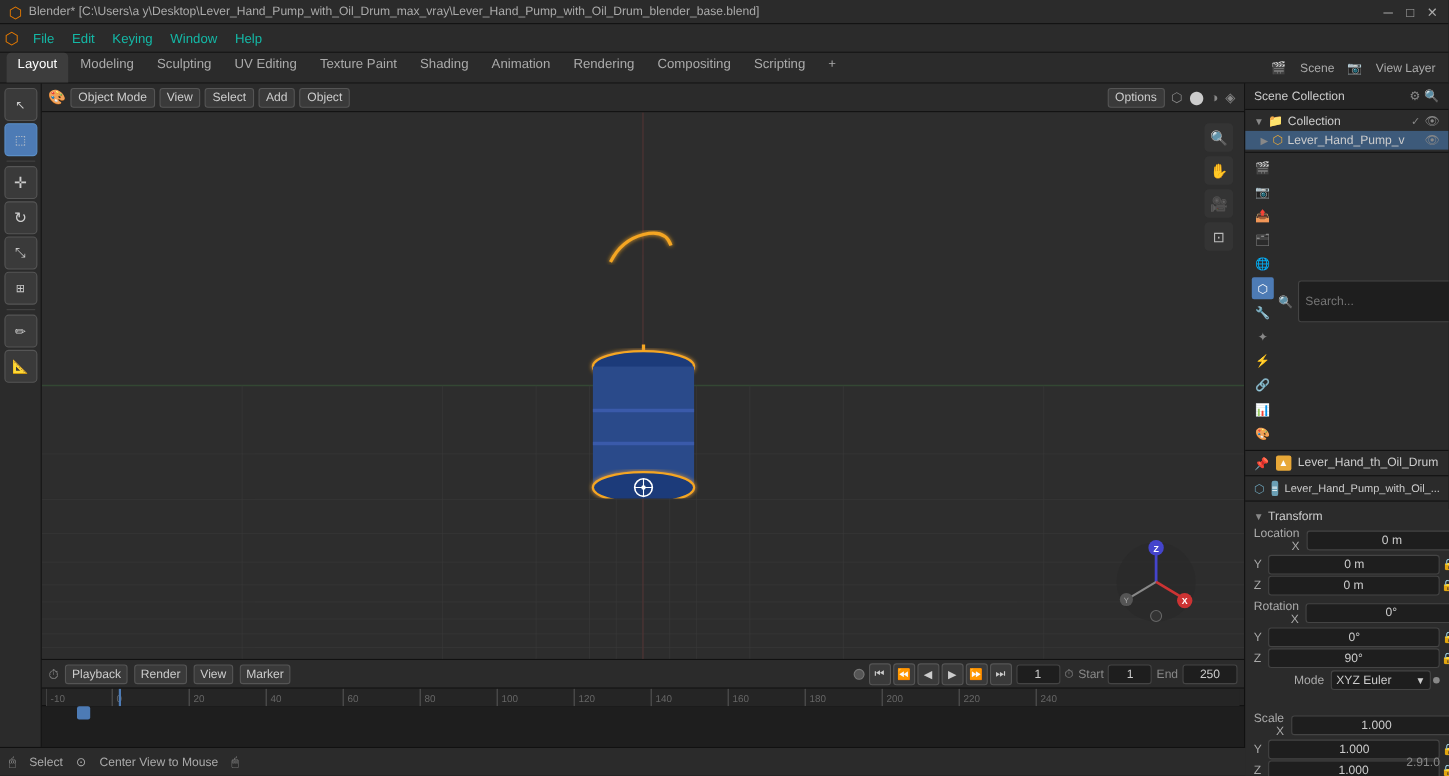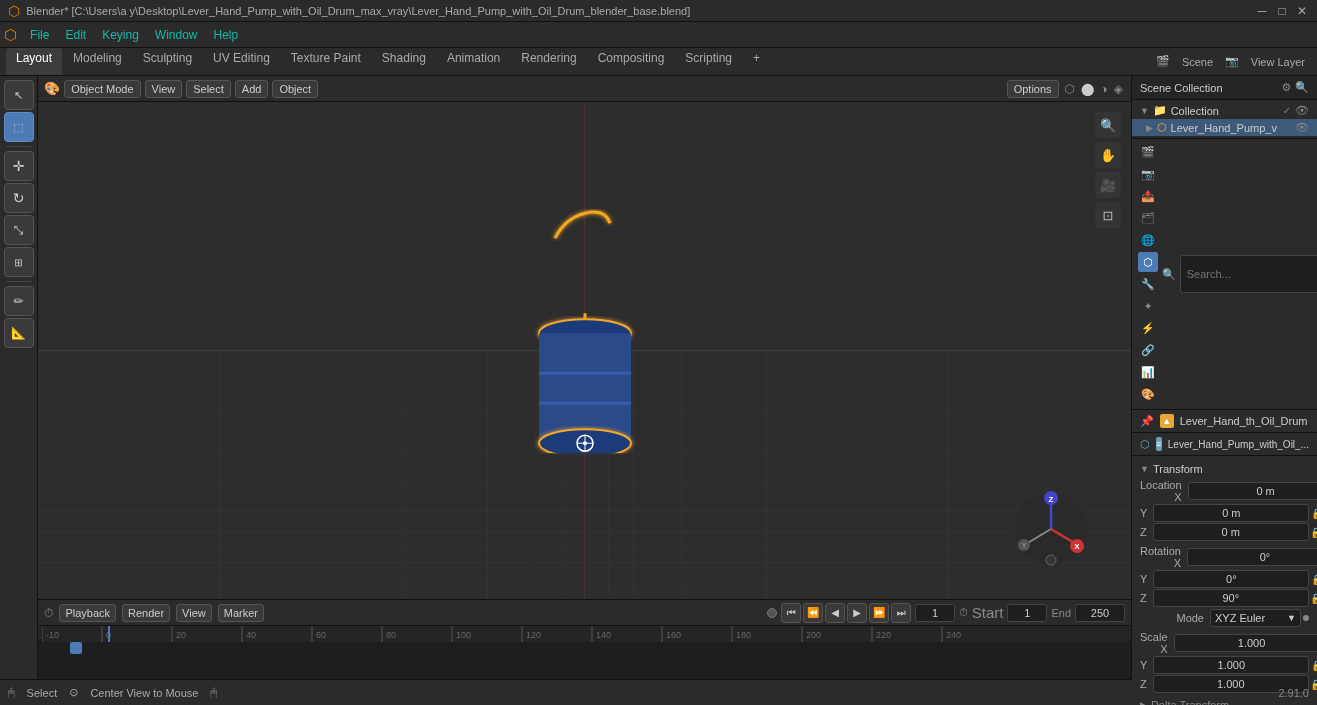--- a/index.html
+++ b/index.html
@@ -289,21 +289,21 @@
           <div class="tl-playback" data-name="playback-buttons">
             <div data-name="jump-start-button" class="tl-play-btn">⏮</div>
             <div data-name="prev-keyframe-button" class="tl-play-btn">⏪</div>
             <div data-name="play-reverse-button" class="tl-play-btn">◀</div>
             <div data-name="play-button" class="tl-play-btn">▶</div>
             <div data-name="next-keyframe-button" class="tl-play-btn">⏩</div>
             <div data-name="jump-end-button" class="tl-play-btn">⏭</div>
           </div>
           <input data-name="current-frame-input" class="frame-input" type="text" style="background: rgb(30, 30, 30); border: 1px solid rgb(68, 68, 68); border-radius: 3px; color: rgb(204, 204, 204); padding: 2px 4px; font-size: 11px; width: 40px; text-align: center;" value="1">
           <span data-name="fps-icon" style="color:#888;font-size:11px;">⏱</span>
-          <span data-name="start-label" style="color:#888;font-size:15px;">Start</span>
+          <span data-name="start-label" style="color:#888;font-size:11px;">Start</span>
           <input data-name="start-frame-input" class="frame-input" type="text" style="background: rgb(30, 30, 30); border: 1px solid rgb(68, 68, 68); border-radius: 3px; color: rgb(204, 204, 204); padding: 2px 4px; font-size: 11px; width: 40px; text-align: center;" value="1">
           <span data-name="end-label" style="color:#888;font-size:11px;">End</span>
           <input data-name="end-frame-input" class="frame-input" type="text" style="background: rgb(30, 30, 30); border: 1px solid rgb(68, 68, 68); border-radius: 3px; color: rgb(204, 204, 204); padding: 2px 4px; font-size: 11px; width: 50px; text-align: center;" value="250">
         </div>
       </div>
       <div id="timeline-body" data-name="timeline-body">
 
         <div id="timeline-ruler" data-name="timeline-ruler">
           <svg width="100%" height="16" data-name="ruler-svg">
             <rect width="100%" height="16" fill="#252525"></rect>
@@ -461,21 +461,21 @@
 
         <div data-name="rotation-mode-row" class="mode-row" style="margin-top:2px;">
           <span data-name="mode-label" class="mode-label">Mode</span>
           <div data-name="mode-select" class="mode-select">
             <span data-name="mode-value">XYZ Euler</span>
             <span data-name="mode-dropdown-icon" style="font-size:9px;">▼</span>
           </div>
           <span data-name="anim-mode-dot" class="dot-icon"></span>
         </div>
 
-        <div data-name="scale-x-row" class="transform-row" style="margin-top:4px;">
+        <div data-name="scale-x-row" class="transform-row" style="margin-top:20px;">
           <span data-name="scale-x-label" class="transform-label">Scale X</span>
           <input data-name="scale-x-input" class="transform-input" type="text" value="1.000" style="">
           <span data-name="lock-sx-icon" class="lock-icon">🔒</span>
           <span data-name="anim-sx-dot" class="dot-icon"></span>
         </div>
         <div data-name="scale-y-row" class="transform-row">
           <span data-name="scale-y-label" class="transform-label">Y</span>
           <input data-name="scale-y-input" class="transform-input" type="text" value="1.000" style="">
           <span data-name="lock-sy-icon" class="lock-icon">🔒</span>
           <span data-name="anim-sy-dot" class="dot-icon"></span>

